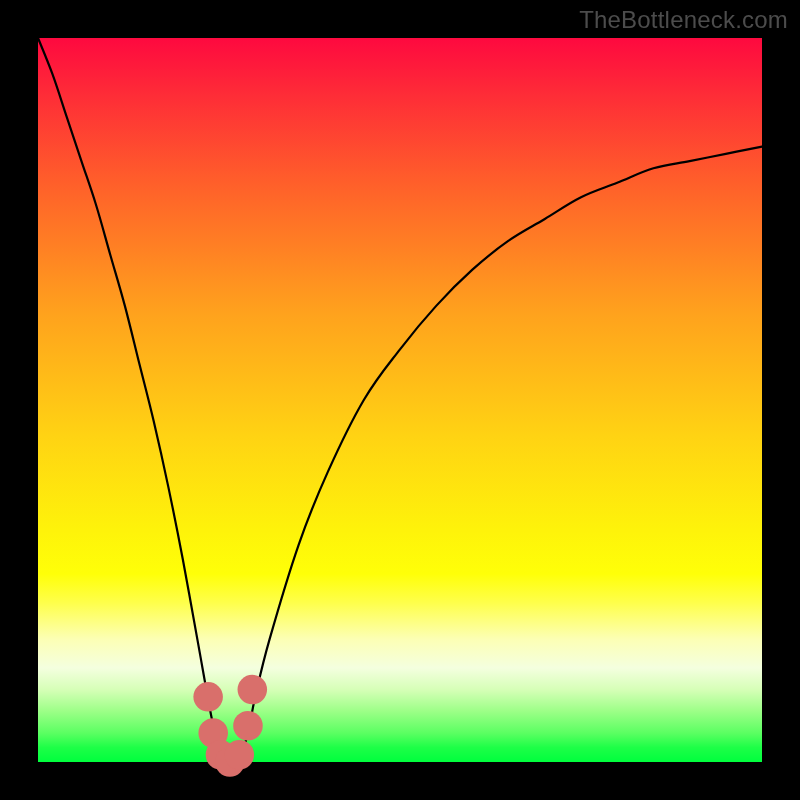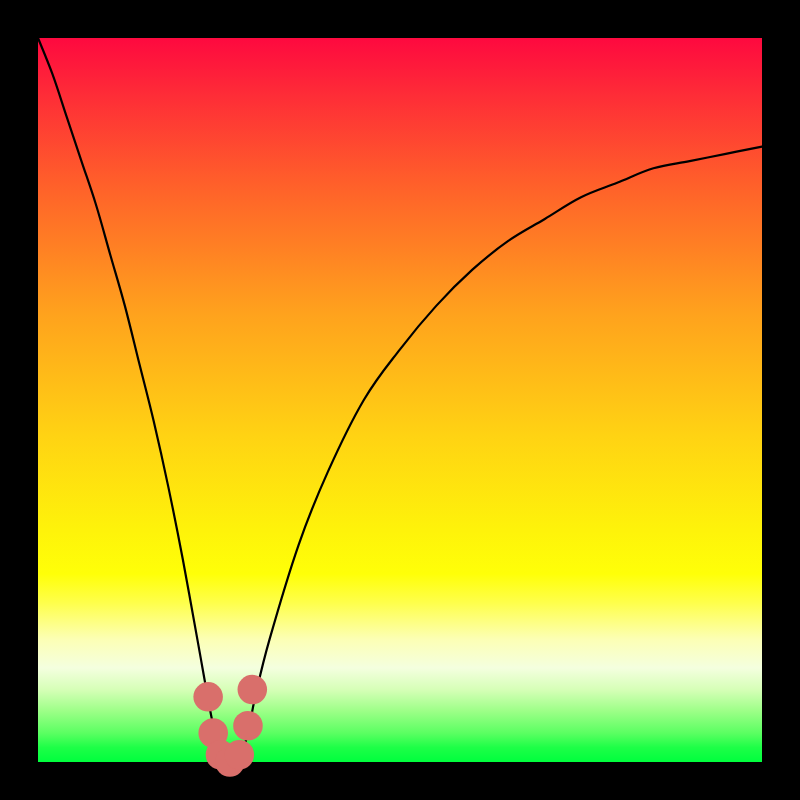--- a/index.html
+++ b/index.html
@@ -60,20 +60,21 @@
     top: 0;
     width: 724px;
     height: 724px;
     overflow: visible;
   }
 </style>
 </head>
 <body>
 
 <div class="frame">
+  <div class="watermark">TheBottleneck.com</div>
   <div class="plot">
     <svg class="curve" viewBox="0 0 724 724">
       <path fill="none" stroke="#000000" stroke-width="2.2" stroke-linecap="round" d="M 0.00 0.00 C 2.61 6.52, 9.27 21.86, 14.48 36.20 C 19.69 50.54, 23.75 64.00, 28.96 79.64 C 34.17 95.28, 38.23 107.44, 43.44 123.08 C 48.65 138.72, 52.71 149.58, 57.92 166.52 C 63.13 183.46, 67.19 198.96, 72.40 217.20 C 77.61 235.44, 81.67 248.33, 86.88 267.88 C 92.09 287.43, 96.15 304.95, 101.36 325.80 C 106.57 346.65, 110.63 361.57, 115.84 383.72 C 121.05 405.87, 125.11 424.12, 130.32 448.88 C 135.53 473.64, 139.59 493.91, 144.80 521.28 C 150.01 548.65, 154.07 572.25, 159.28 600.92 C 164.49 629.59, 169.85 661.01, 173.76 680.56 C 177.67 700.11, 178.39 701.70, 181.00 709.52 C 183.61 717.34, 185.63 721.39, 188.24 724.00 C 190.85 726.61, 192.87 725.30, 195.48 724.00 C 198.09 722.70, 200.11 721.97, 202.72 716.76 C 205.33 711.55, 207.35 705.47, 209.96 695.04 C 212.57 684.61, 213.29 675.78, 217.20 658.84 C 221.11 641.90, 223.86 628.29, 231.68 600.92 C 239.50 573.55, 250.21 536.77, 260.64 506.80 C 271.07 476.83, 277.87 460.46, 289.60 434.40 C 301.33 408.34, 312.77 384.15, 325.80 362.00 C 338.83 339.85, 348.97 328.26, 362.00 311.32 C 375.03 294.38, 385.17 282.22, 398.20 267.88 C 411.23 253.54, 421.37 243.41, 434.40 231.68 C 447.43 219.95, 457.57 211.84, 470.60 202.72 C 483.63 193.60, 493.77 188.82, 506.80 181.00 C 519.83 173.18, 529.97 165.80, 543.00 159.28 C 556.03 152.76, 566.17 150.01, 579.20 144.80 C 592.23 139.59, 602.37 134.23, 615.40 130.32 C 628.43 126.41, 638.57 125.69, 651.60 123.08 C 664.63 120.47, 674.77 118.45, 687.80 115.84 C 700.83 113.23, 717.48 109.90, 724.00 108.60"></path>
       <g>
           <circle cx="170.14" cy="658.84" r="14.77" fill="#d96f6b"></circle>
           <circle cx="175.21" cy="695.04" r="14.77" fill="#d96f6b"></circle>
           <circle cx="182.45" cy="716.76" r="14.77" fill="#d96f6b"></circle>
           <circle cx="191.86" cy="724.00" r="14.77" fill="#d96f6b"></circle>
           <circle cx="201.27" cy="716.76" r="14.77" fill="#d96f6b"></circle>
           <circle cx="209.96" cy="687.80" r="14.77" fill="#d96f6b"></circle>

